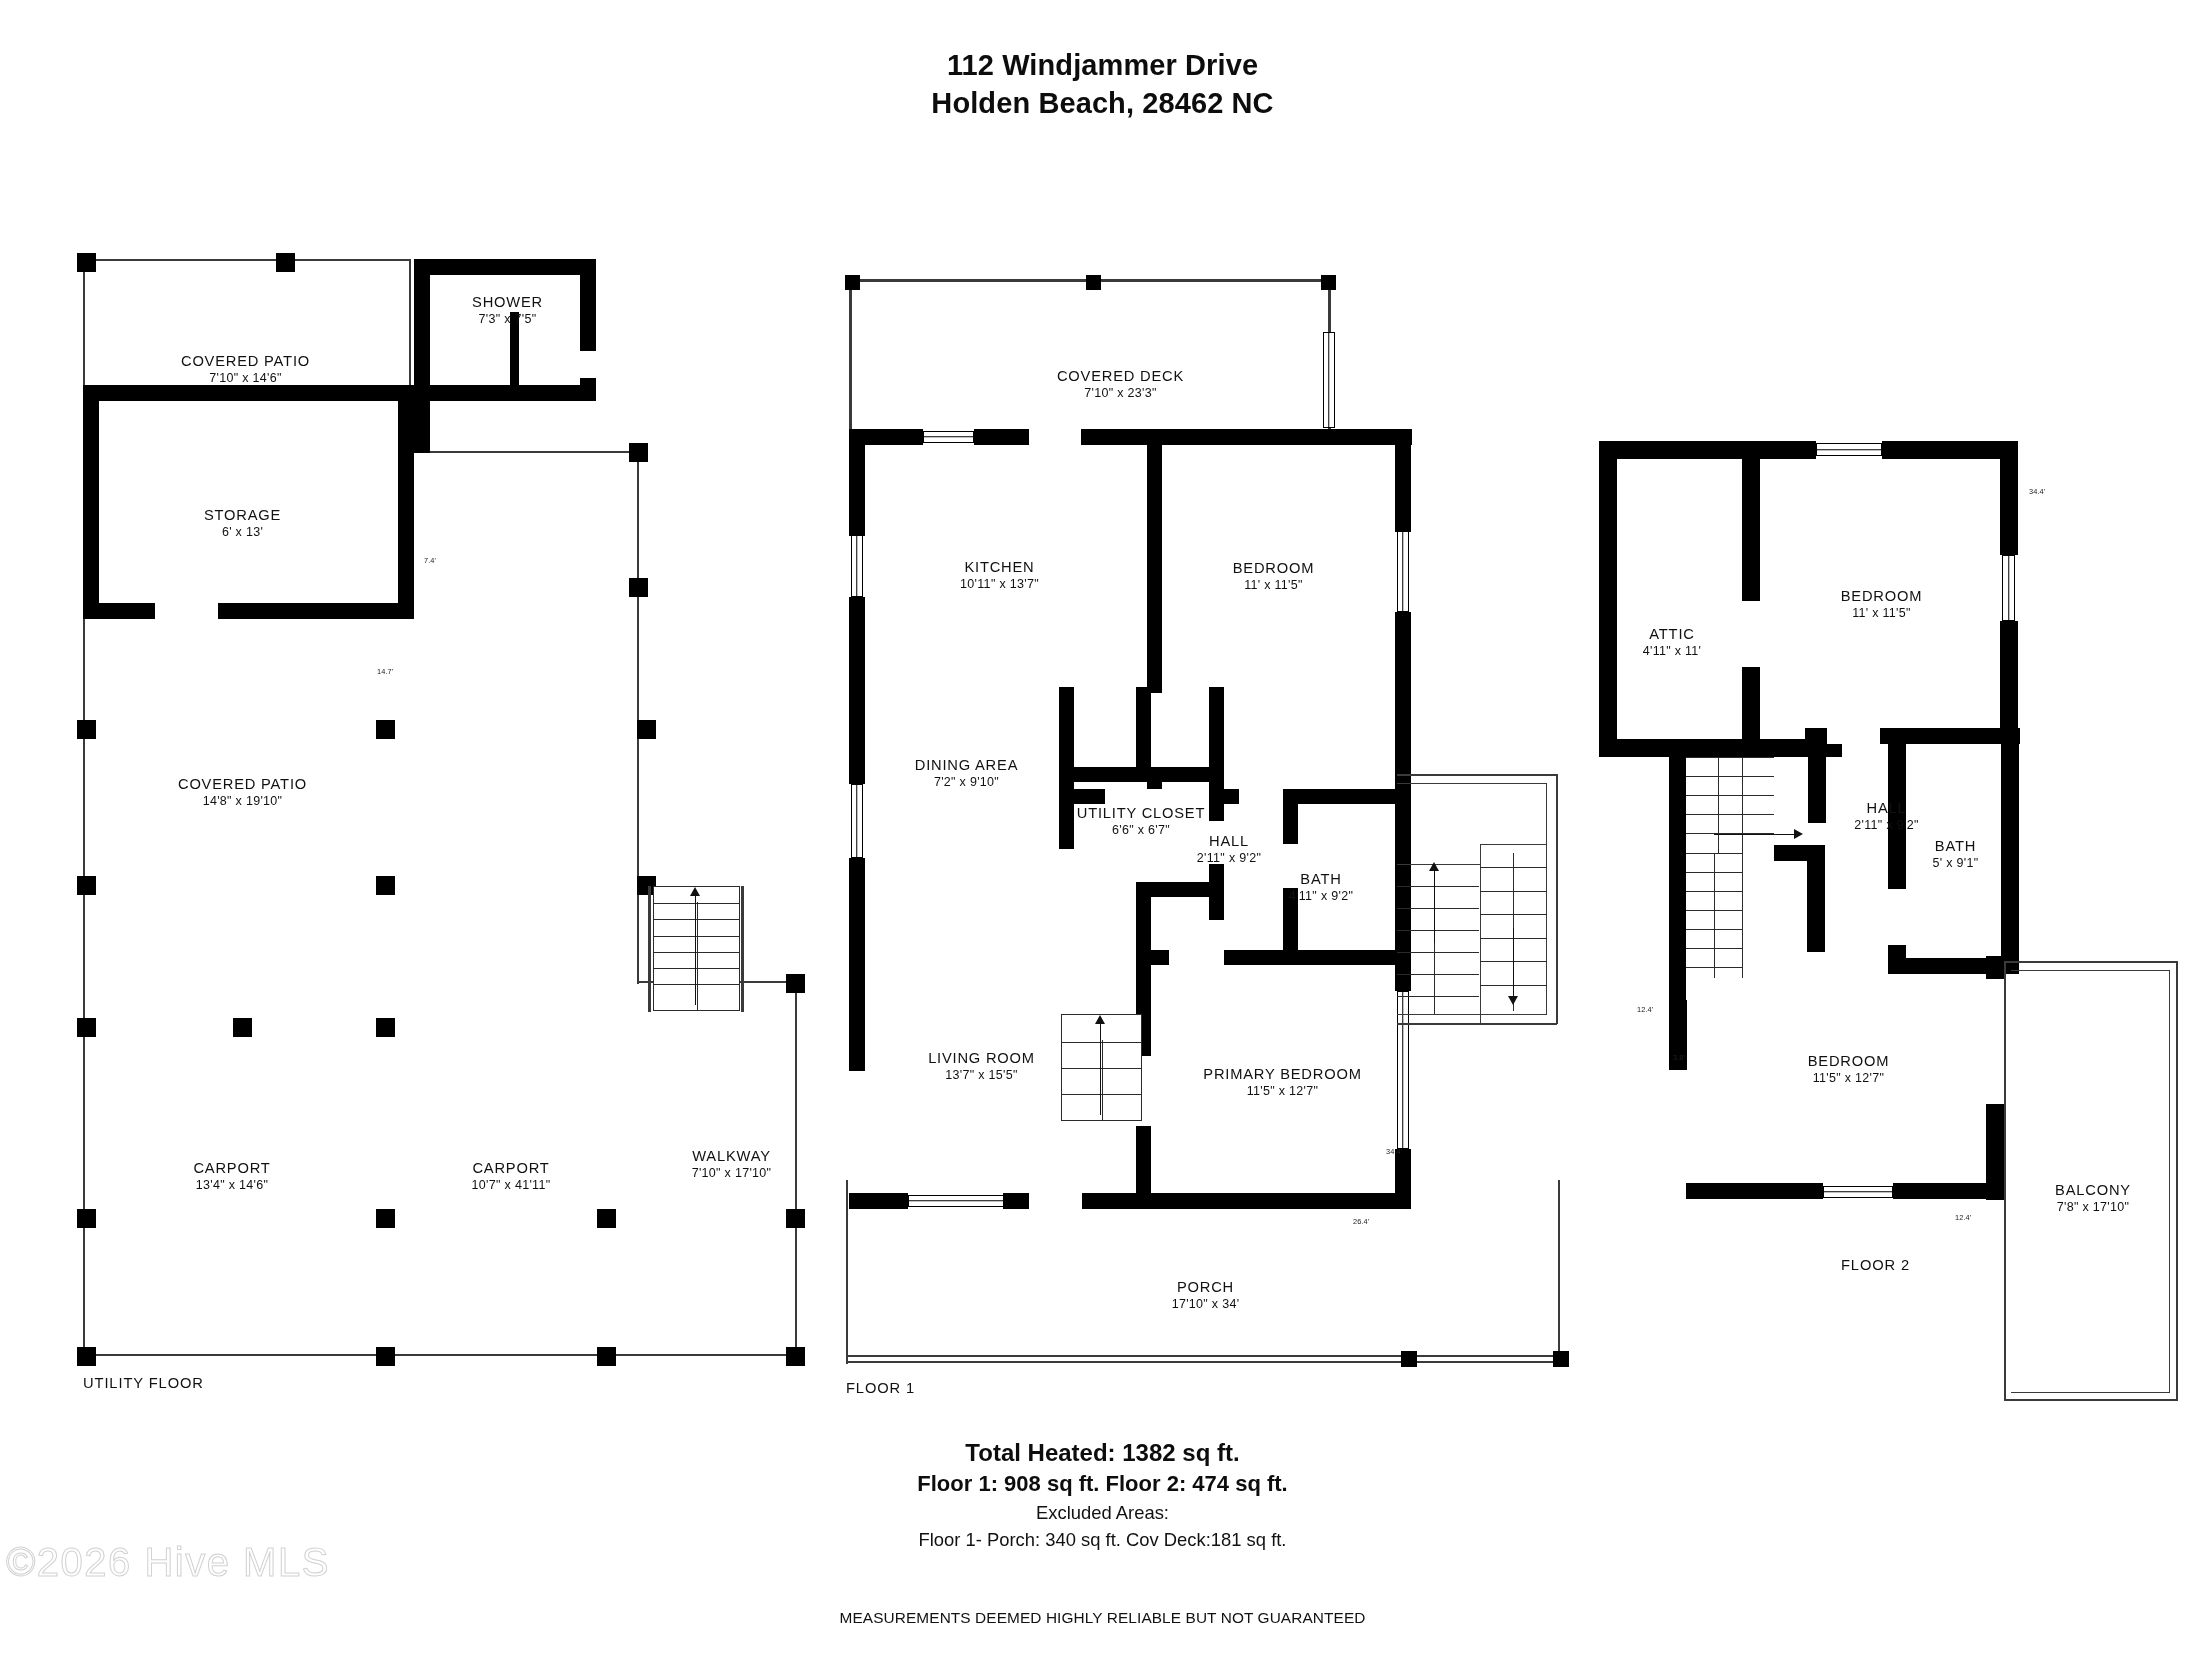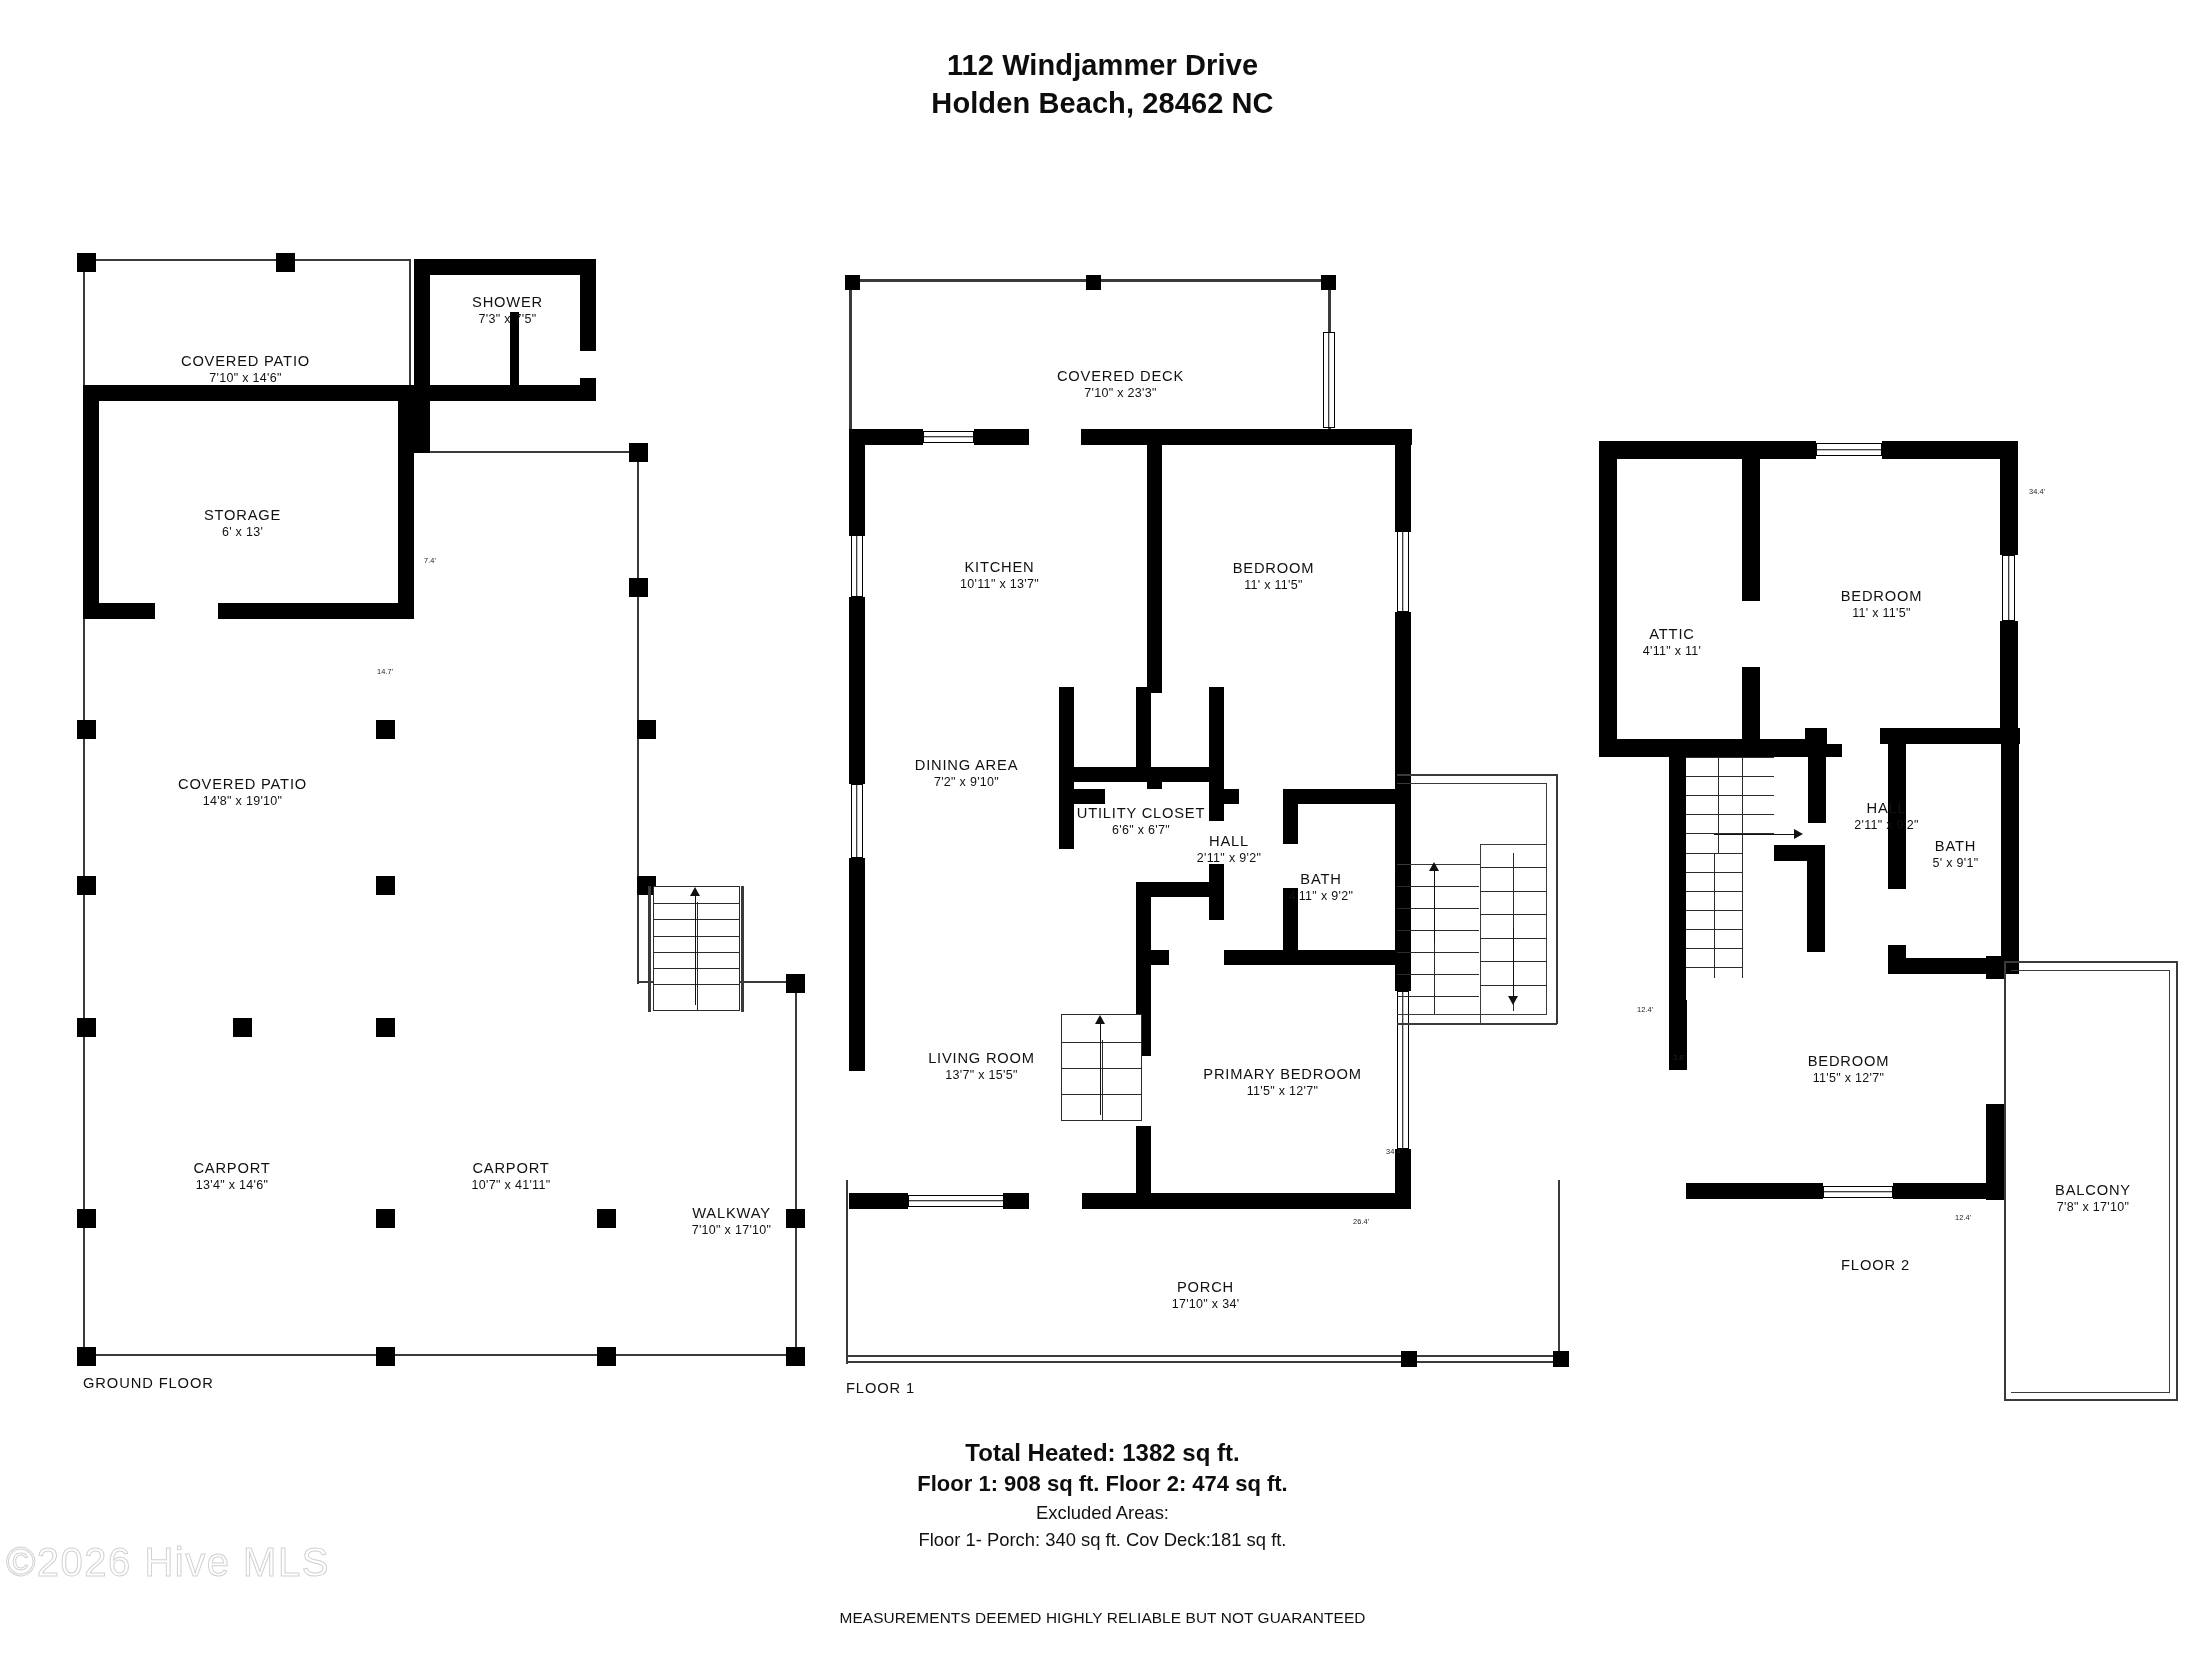--- a/index.html
+++ b/index.html
@@ -160,29 +160,29 @@
       <div class="dm">14'8" x 19'10"</div>
     </div>
     <div class="room" style="left:140px; top:1160px; width:184px;">
       <div class="nm">CARPORT</div>
       <div class="dm">13'4" x 14'6"</div>
     </div>
     <div class="room" style="left:419px; top:1160px; width:184px;">
       <div class="nm">CARPORT</div>
       <div class="dm">10'7" x 41'11"</div>
     </div>
-    <div class="room" style="left:647px; top:1205px; width:169px;">
+    <div class="room" style="left:647px; top:1148px; width:169px;">
       <div class="nm">WALKWAY</div>
       <div class="dm">7'10" x 17'10"</div>
     </div>
 
     <div class="dimtag" style="left:424px; top:556px;">7.4'</div>
     <div class="dimtag" style="left:377px; top:623px;margin-top:44px;">14.7'</div>
 
-    <div class="floor-label" style="left:83px; top:1375px;">GROUND FLOOR</div>
+    <div class="floor-label" style="left:83px; top:1375px;">UTILITY FLOOR</div>
   </div>
 
   <div class="plan" style="left:0;top:0;width:1580px;height:1441px;">
 
     <div class="thin" style="left:849px; top:279px; width:481px; height:2.9px;"></div>
     <div class="thin-v" style="left:849px; top:279px; width:2.9px;  height:151px;"></div>
     <div class="thin-v" style="left:1328px; top:279px; width:2.9px;  height:151px;"></div>
     <div class="post" style="left:845px; top:275px; width:14.7px; height:14.7px;"></div>
     <div class="post" style="left:1086px; top:275px; width:14.7px; height:14.7px;"></div>
     <div class="post" style="left:1321px; top:275px; width:14.7px; height:14.7px;"></div>

